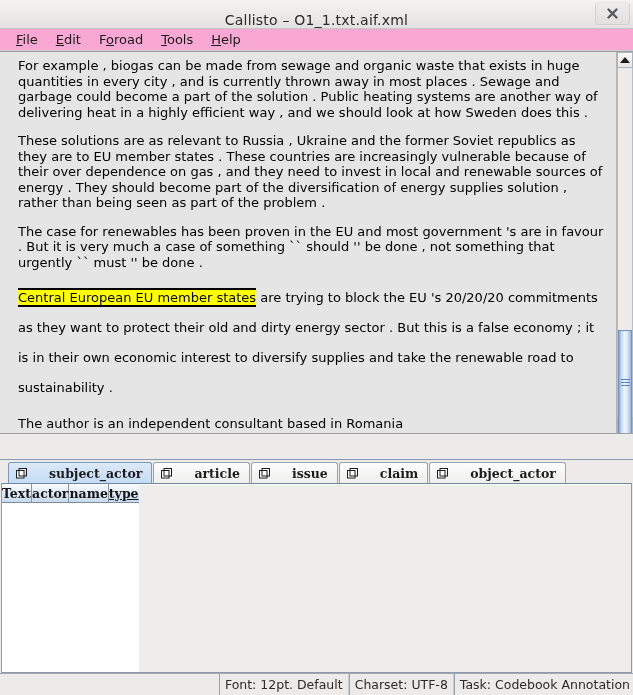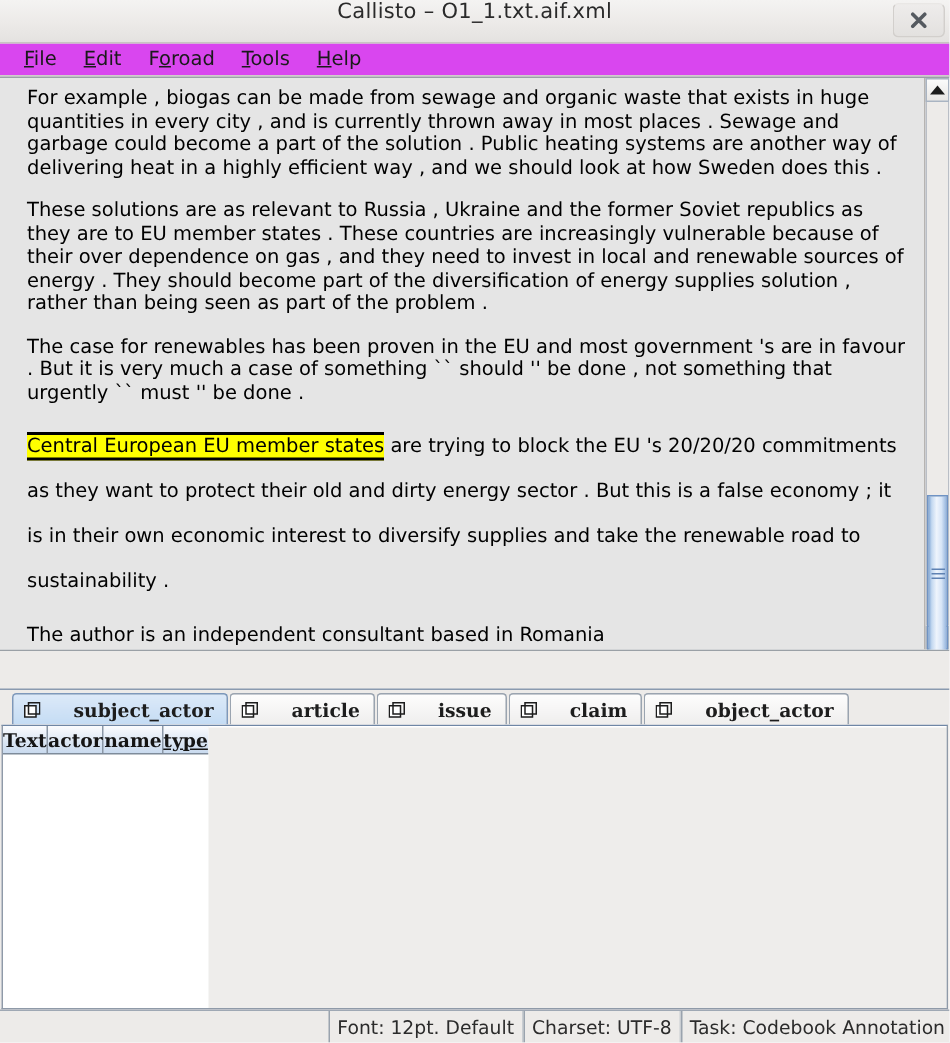--- a/index.html
+++ b/index.html
@@ -25,21 +25,21 @@
   }
 
   
   .titlebar {
     height: 28px;
     flex: 0 0 28px;
     background: linear-gradient(to bottom, #f4f3f2 0%, #eceae8 55%, #e4e2e0 100%);
     border-bottom: 1px solid #c8c5c2;
     position: relative;
     display: flex;
-    align-items: flex-start;
+    align-items: flex-end;
     justify-content: center;
   }
   .title-text {
     font-size: 14px;
     color: #2a2a2a;
     font-family: "DejaVu Sans", sans-serif;
     letter-spacing: 0.2px;
     white-space: nowrap;
   }
   .close-btn {
@@ -56,21 +56,21 @@
     align-items: center;
     justify-content: center;
     box-sizing: border-box;
   }
   .close-btn svg { display: block; }
 
   
   .menubar {
     flex: 0 0 22px;
     height: 22px;
-    background: #d946ef;
+    background: #f9a8d4;
     border-bottom: 1px solid #cfcdca;
     display: flex;
     align-items: center;
     padding-left: 7px;
     box-sizing: border-box;
   }
   .menu-item {
     font-size: 13px;
     color: #1a1a1a;
     padding: 0 9px;

